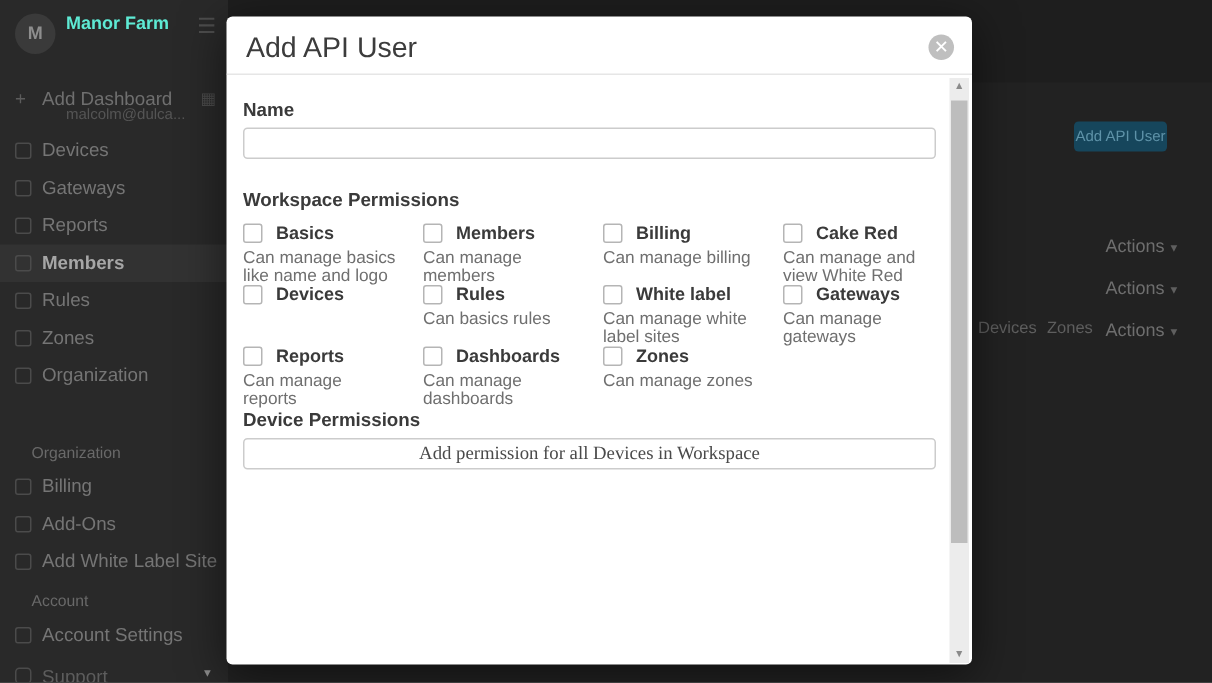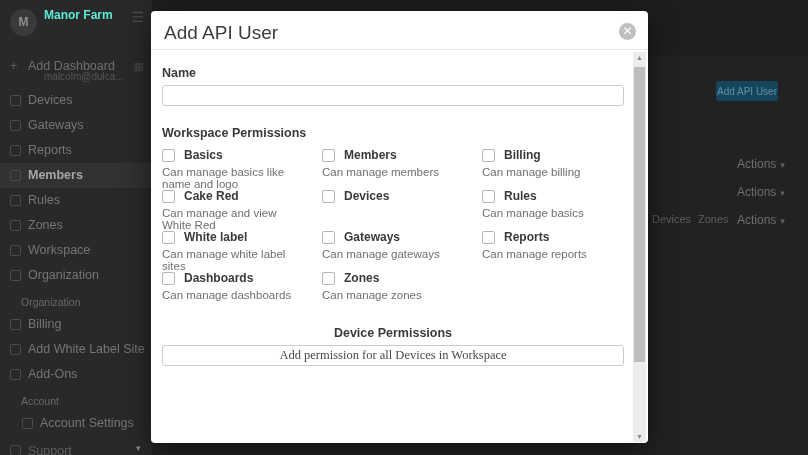--- a/index.html
+++ b/index.html
@@ -17,21 +17,21 @@
     white-space:nowrap; overflow:hidden;margin-top:47px; }
   .hamburger { position:absolute; right:8px; top:9px; color:#4d4d4d; font-size:14px; }
   .add-dash { position:absolute; left:0; top:55px; width:152px; height:22px; color:#6f6f6f;
     font-size:12.5px; line-height:22px; cursor:pointer; }
   .add-dash .plus { position:absolute; left:10px; color:#5c5c5c; }
   .add-dash .lbl { position:absolute; left:28px; }
   .add-dash .grid-ic { position:absolute; right:8px; color:#4a4a4a; font-size:11px; }
   .sb-nav { position:absolute; left:0; width:152px; }
   .nav-main { top:88px; }
   .nav-org  { top:312px; }
-  .nav-acct { top:411px;padding-left:12px; }
+  .nav-acct { top:411px; }
   .sb-item { position:relative; height:25px; line-height:25px; font-size:12.5px; color:#757575; cursor:pointer; }
   .sb-item.active { background:#323232; color:#a6a6a6; font-weight:bold; }
   .sb-icon { position:absolute; left:10px; top:7px; width:11px; height:11px; border:1px solid #4b4b4b; border-radius:2px; }
   .sb-label { position:absolute; left:28px; }
   .sec-label { position:absolute; left:21px; width:142px; font-size:10.5px; font-weight:normal; color:#696969; }
   .sec-org { top:296px; }
   .sec-acct { top:395px; }
   .support { position:absolute; left:0; top:441px; width:152px; height:22px; line-height:20px;
     font-size:12.5px; color:#5d5d5d; cursor:pointer; }
   .support .sb-icon { top:4px; border-radius:3px; }
@@ -54,28 +54,28 @@
     border-radius:4px; box-shadow:0 6px 30px rgba(0,0,0,0.55); z-index:3; overflow:hidden; }
   .modal-header { position:relative; height:39px; border-bottom:1px solid #e6e6e6; }
   .modal-title { position:absolute; left:13px; top:11px; font-size:19px; font-weight:400; color:#3c3c3c; }
   .close-btn { position:absolute; right:12px; top:12px; width:17px; height:17px; border-radius:50%;
     background:#bfbfbf; color:#ffffff; font-size:12px; line-height:16px; text-align:center; cursor:pointer; }
   .modal-body { position:absolute; left:0; top:40px; width:481px; padding:15px 8px 0 11px; }
   .fld-label { display:block; font-size:12.5px; font-weight:bold; color:#3a3a3a; }
   .name-input { display:block; width:462px; height:21px; margin-top:5px; border:1px solid #cccccc;
     border-radius:3px; font-size:12px; padding:0 6px; outline:none; }
   .sec-title { font-size:12.5px; font-weight:bold; color:#3a3a3a; margin-top:20px; }
-  .perm-grid { display:grid; grid-template-columns:1fr 1fr 1fr; column-gap:18px; margin-top:8px; width:462px; }
+  .perm-grid { display:grid; grid-template-columns:1fr 1fr 1fr 1fr; column-gap:18px; margin-top:8px; width:462px; }
   .perm { height:41px; }
   .perm-top { display:flex; align-items:center; }
   .cb { display:inline-block; width:13px; height:13px; border:1px solid #b5b5b5; border-radius:2px;
     background:#ffffff; cursor:pointer; flex:0 0 13px; }
   .perm-label { font-size:12px; font-weight:bold; color:#3a3a3a; margin-left:9px; }
   .perm-desc { font-size:11.5px; color:#6f6f6f; margin-top:4px; }
-  .dp-title { margin-top:14px;text-align:center; }
+  .dp-title { margin-top:2px; }
   .add-all { display:block; width:462px; height:21px; margin-top:5px; background:#ffffff;
     border:1px solid #cccccc; border-radius:3px; font-size:12.5px; color:#4a4a4a;
     font-family:Liberation Serif, serif; cursor:pointer; }
 
   
   .m-scroll { position:absolute; right:2px; top:41px; width:13px; height:390px; background:#ececec; }
   .m-scroll .arr { position:absolute; left:0; width:13px; font-size:7px; color:#8a8a8a; text-align:center; cursor:pointer; }
   .arr-up { top:2px; } .arr-down { bottom:2px; }
   .m-thumb { position:absolute; left:1px; top:15px; width:11px; height:295px; background:#bdbdbd; cursor:pointer; }
 </style>
@@ -123,47 +123,43 @@
         <div class="sb-item">
           <span class="sb-icon"></span>
           <span class="sb-label">Rules</span>
         </div>
 
         <div class="sb-item">
           <span class="sb-icon"></span>
           <span class="sb-label">Zones</span>
         </div>
 
-        <div class="sb-item">
-          <span class="sb-icon"></span>
-          <span class="sb-label">Workspace</span>
-        </div>
 
         <div class="sb-item">
           <span class="sb-icon"></span>
           <span class="sb-label">Organization</span>
         </div>
       </nav>
 
     <div class="sec-label sec-org">Organization</div>
     <nav class="sb-nav nav-org">
 
         <div class="sb-item">
           <span class="sb-icon"></span>
           <span class="sb-label">Billing</span>
         </div>
 
         <div class="sb-item">
           <span class="sb-icon"></span>
+          <span class="sb-label">Add-Ons</span>
+        </div>
+
+        <div class="sb-item">
+          <span class="sb-icon"></span>
           <span class="sb-label">Add White Label Site</span>
-        </div>
-
-        <div class="sb-item">
-          <span class="sb-icon"></span>
-          <span class="sb-label">Add-Ons</span>
         </div>
       </nav>
 
     <div class="sec-label sec-acct">Account</div>
     <nav class="sb-nav nav-acct">
 
         <div class="sb-item">
           <span class="sb-icon"></span>
           <span class="sb-label">Account Settings</span>
         </div>
@@ -244,21 +240,21 @@
               <span class="cb"></span>
               <span class="perm-label">Devices</span>
             </div>
           </div>
 
           <div class="perm">
             <div class="perm-top">
               <span class="cb"></span>
               <span class="perm-label">Rules</span>
             </div>
-            <div class="perm-desc">Can manage basics</div>
+            <div class="perm-desc">Can basics rules</div>
           </div>
 
           <div class="perm">
             <div class="perm-top">
               <span class="cb"></span>
               <span class="perm-label">White label</span>
             </div>
             <div class="perm-desc">Can manage white label sites</div>
           </div>
 

